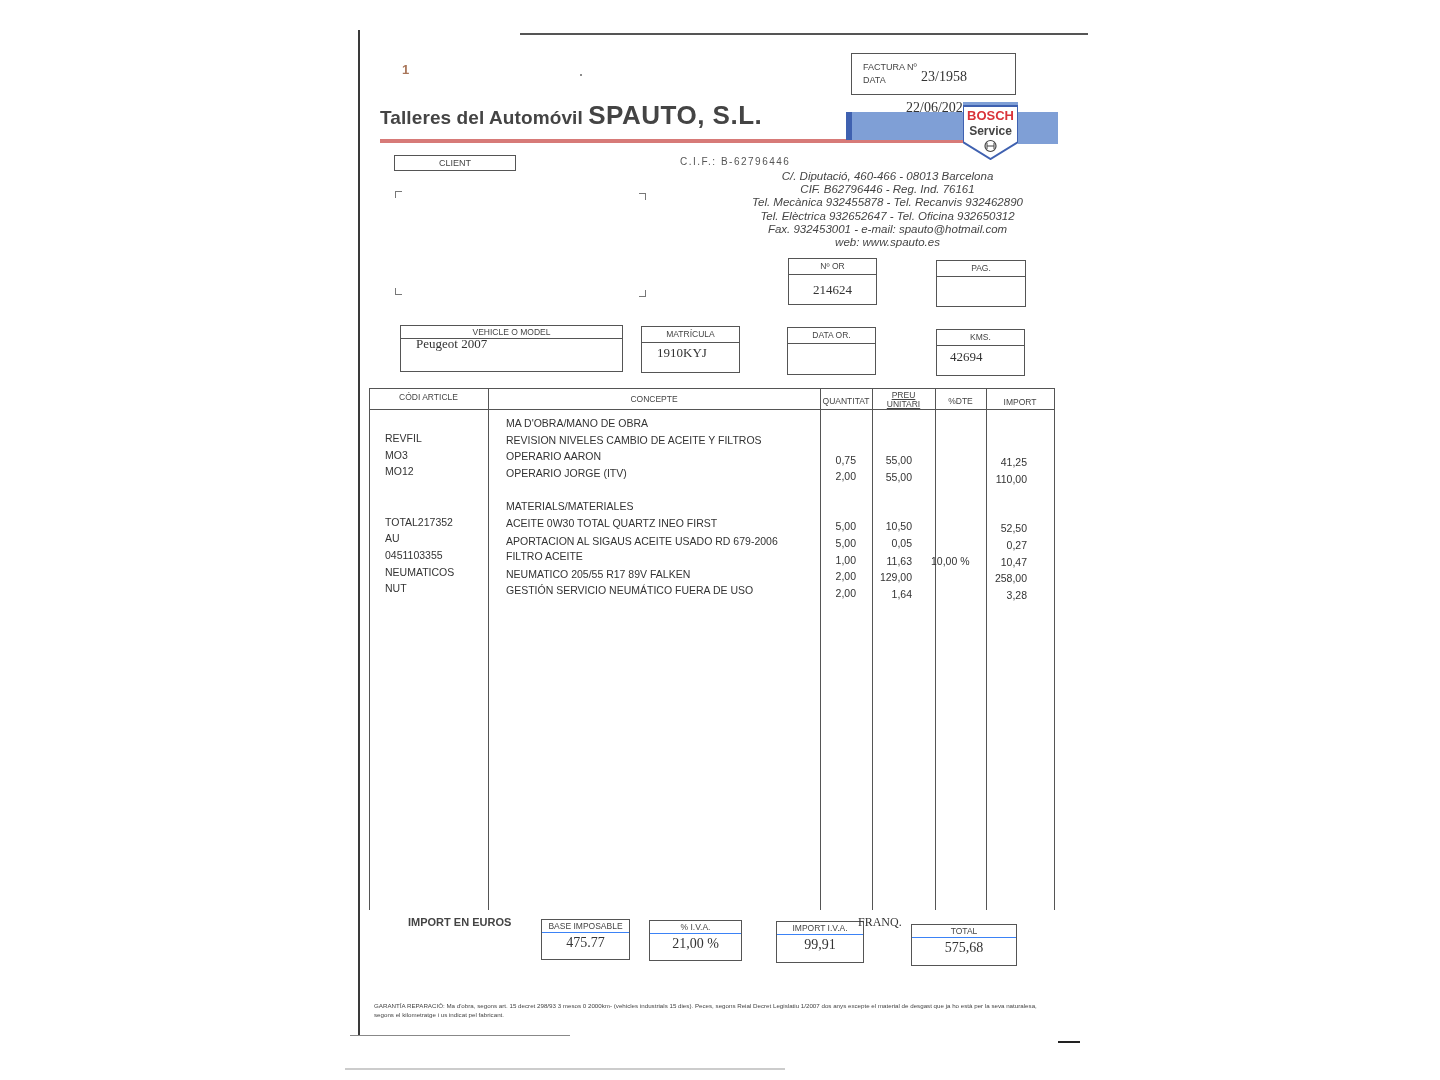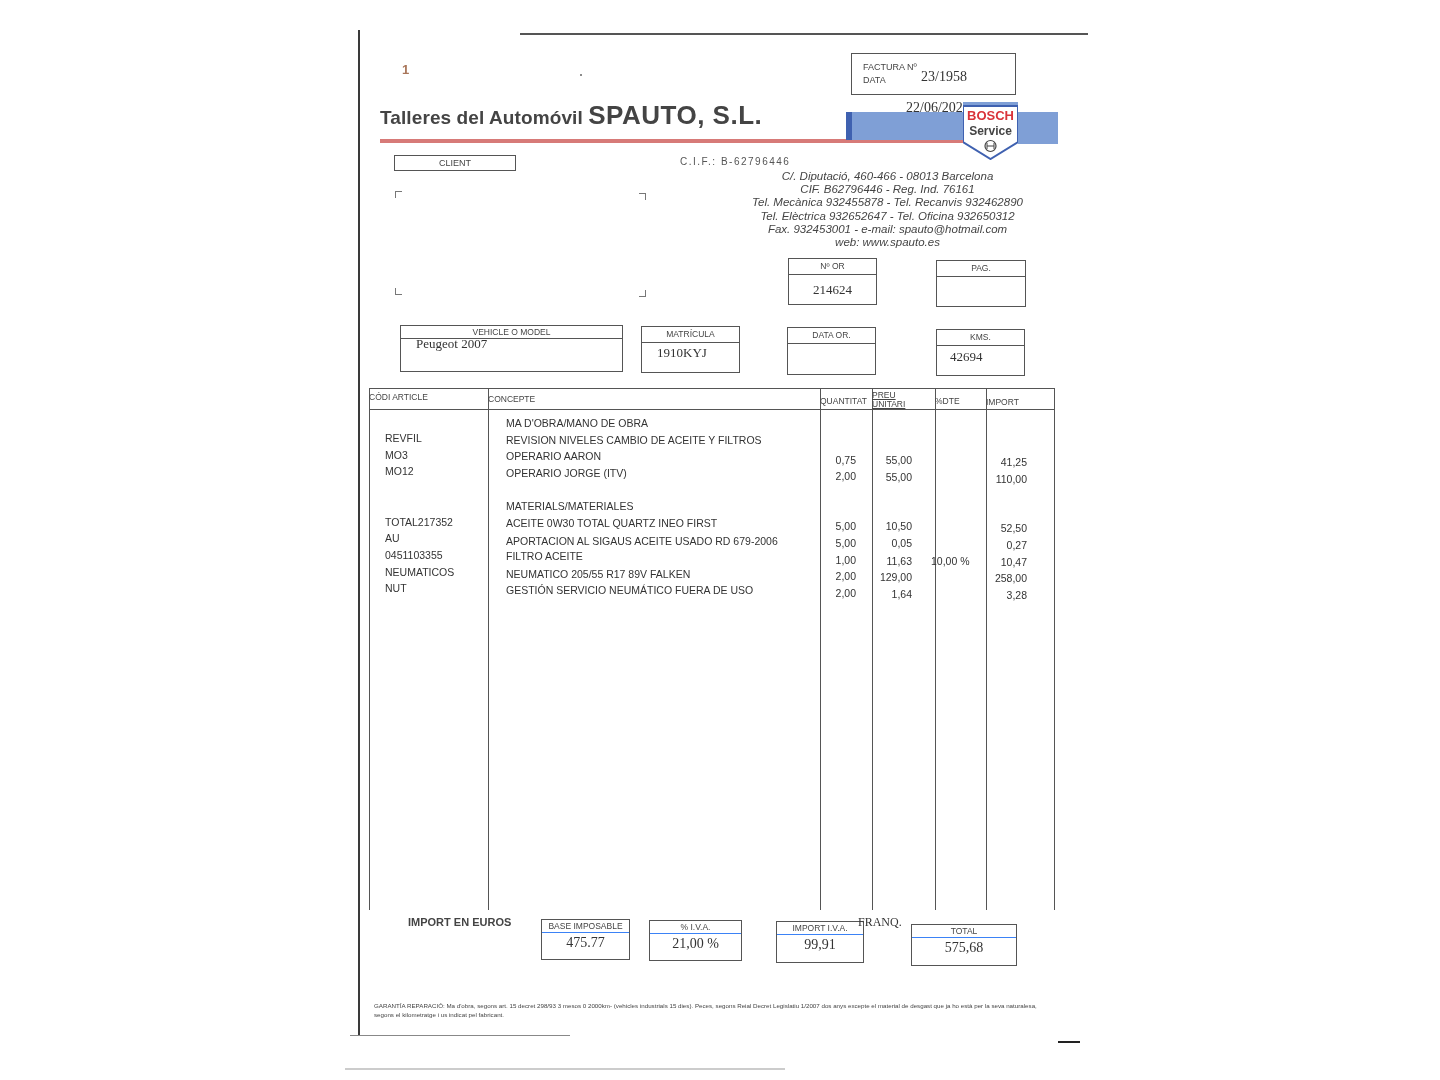--- a/index.html
+++ b/index.html
@@ -31,21 +31,21 @@
 
   .address{left:745px;top:170px;width:285px;text-align:center;font-size:11.5px;font-style:italic;line-height:13.2px;color:#444;}
 
   .field-box{border:1px solid #555;}
   .field-box .hdr{height:15px;border-bottom:1px solid #555;font-size:8.5px;text-align:center;line-height:15px;color:#444;}
   .field-box .fv{font-family:"Liberation Serif",serif;font-size:13px;color:#333;}
 
   .table{left:369px;top:388px;width:686px;height:522px;}
   .vline{position:absolute;top:0;width:1px;background:#555;}
   .hline{position:absolute;left:0;height:1px;background:#555;}
-  .th{position:absolute;font-size:8.5px;color:#444;text-align:left;}
+  .th{position:absolute;font-size:8.5px;color:#444;text-align:center;}
   .cell{position:absolute;font-size:10.5px;color:#333;white-space:nowrap;}
   .num{text-align:right;}
 
   .totals-label{left:408px;top:916px;font-size:11px;font-weight:bold;color:#444;text-align:right;}
   .sum-box{border:1px solid #555;}
   .sum-box .hdr{height:12px;border-bottom:1px solid #3b82f6;font-size:8.5px;text-align:center;line-height:12px;color:#444;}
   .sum-box .sv{font-family:"Liberation Serif",serif;font-size:14px;text-align:center;color:#333;padding-top:2px;}
   .franq{left:858px;top:915px;font-family:"Liberation Serif",serif;font-size:12px;color:#333;}
 
   .footer-note{left:374px;top:1001px;width:670px;font-size:6.2px;line-height:9px;color:#444;}

